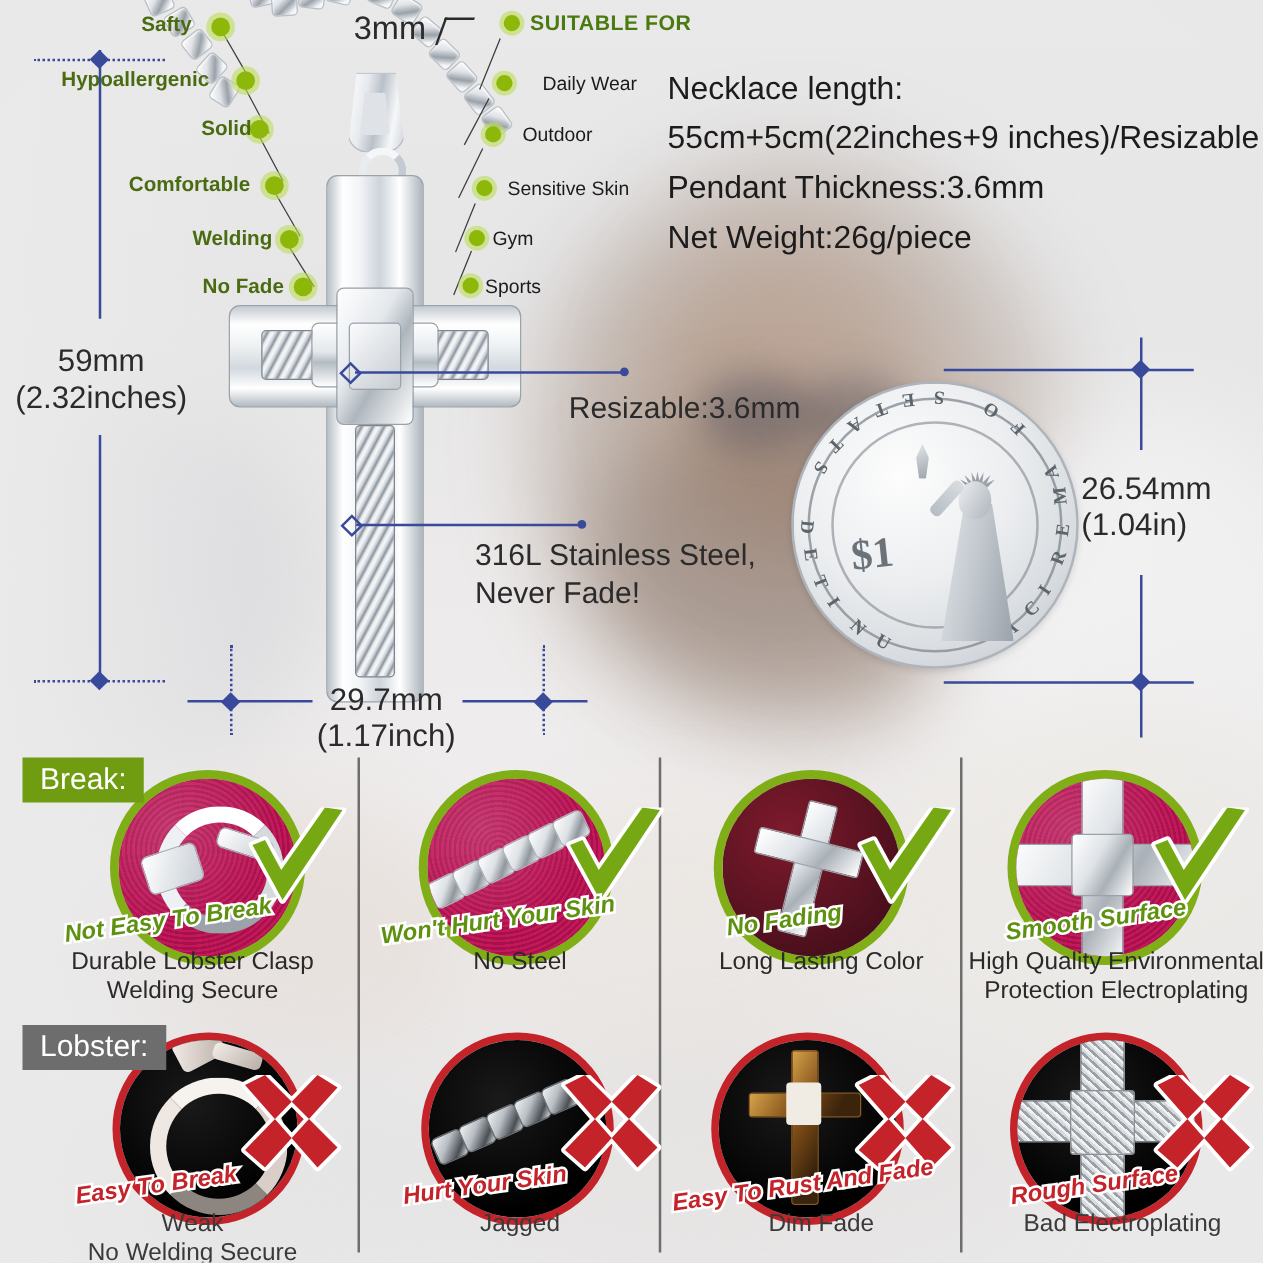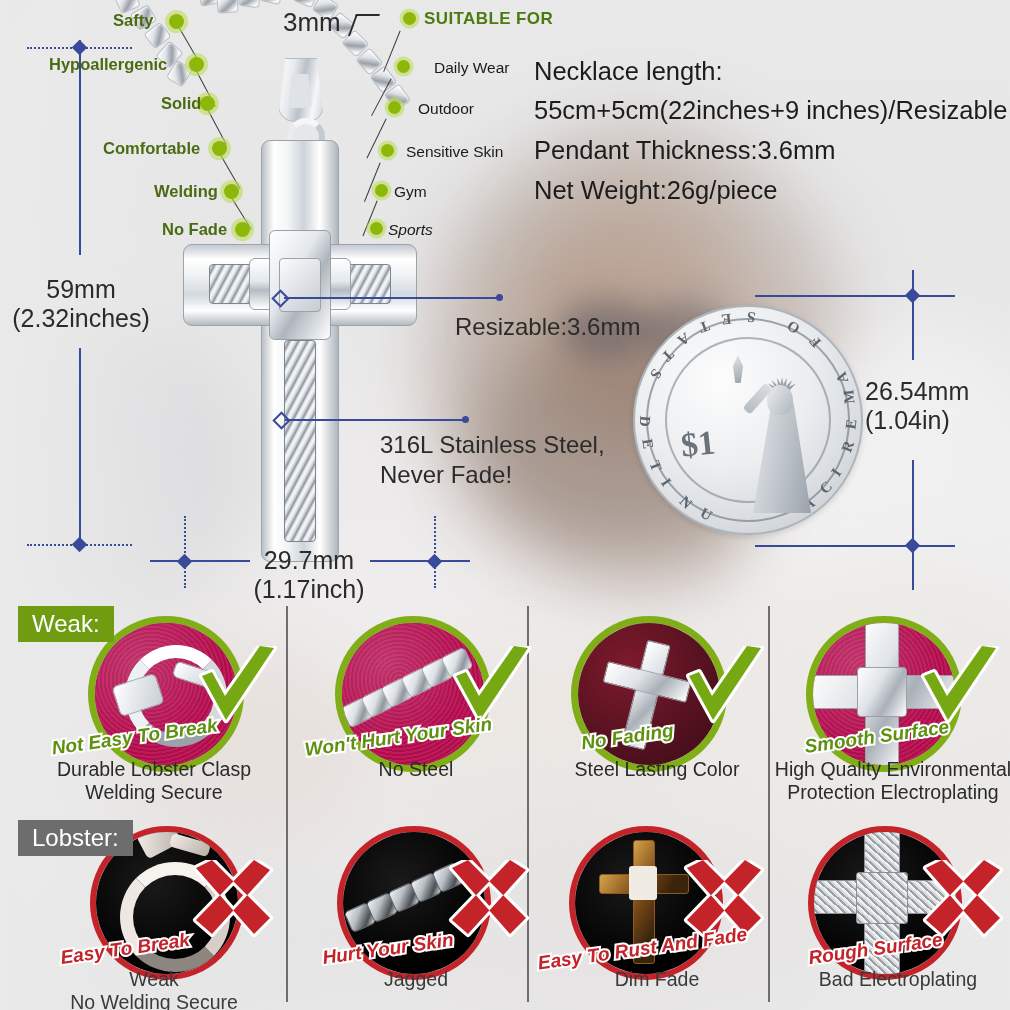--- a/index.html
+++ b/index.html
@@ -320,21 +320,21 @@
     <div class="suit-dot" style="left:388px;top:101px;"></div>
     <div class="suit-label" style="left:418px;top:100px;">Outdoor</div>
 
     <div class="suit-dot" style="left:381px;top:144px;"></div>
     <div class="suit-label" style="left:406px;top:143px;">Sensitive Skin</div>
 
     <div class="suit-dot" style="left:375px;top:184px;"></div>
     <div class="suit-label" style="left:394px;top:183px;">Gym</div>
 
     <div class="suit-dot" style="left:370px;top:222px;"></div>
-    <div class="suit-label" style="left:388px;top:221px;font-style:italic;">Sports</div>
+    <div class="suit-label" style="left:388px;top:221px;">Sports</div>
   </div>
 
   <div class="dim-label" style="left:283px;top:8px;width:90px;text-align:left;font-size:26px;">3mm</div>
   <div class="abs" style="left:352px;top:14px;width:22px;height:20px;border-top:2px solid #2b2b2b;border-left:2px solid #2b2b2b;transform:skewX(-20deg);"></div>
 
   <div>
     <div class="spec-line" style="left:534px;top:57px;">Necklace length:</div>
     <div class="spec-line" style="left:534px;top:96px;">55cm+5cm(22inches+9 inches)/Resizable</div>
     <div class="spec-line" style="left:534px;top:136px;">Pendant Thickness:3.6mm</div>
     <div class="spec-line" style="left:534px;top:176px;">Net Weight:26g/piece</div>
@@ -386,21 +386,21 @@
     <div class="diamond" style="left:907px;top:540px;"></div>
     <div class="dim-label" style="left:865px;top:377px;width:150px;text-align:left;">26.54mm
 (1.04in)</div>
   </div>
 
   <div class="cmp">
     <div class="cmp-div" style="left:286px;"></div>
     <div class="cmp-div" style="left:527px;"></div>
     <div class="cmp-div" style="left:768px;"></div>
 
-    <div class="badge badge-ours" style="left:18px;top:8px;">Weak:</div>
+    <div class="badge badge-ours" style="left:18px;top:8px;">Break:</div>
 
     <div class="cell" style="left:28px;top:10px;">
       <div class="circ circ-ours" style="left:60px;top:8px;">
         <div class="circ-inner red-felt"></div>
         <div class="clasp-ring" style="left:30px;top:22px;width:76px;height:76px;"></div>
         <div class="abs" style="left:20px;top:56px;width:44px;height:30px;background:linear-gradient(120deg,#fff,#c7ced4);border-radius:6px;transform:rotate(-18deg);border:1px solid #a9b0b7;"></div>
         <div class="abs" style="left:78px;top:44px;width:44px;height:15px;background:linear-gradient(120deg,#fff,#c7ced4);border-radius:6px;transform:rotate(18deg);border:1px solid #a9b0b7;"></div>
       </div>
       <div class="mark check" style="left:168px;top:38px;width:84px;height:86px;">
         <svg viewBox="0 0 84 86" width="84" height="86">
@@ -436,21 +436,21 @@
         <div class="circ-inner" style="background:radial-gradient(circle at 35% 30%,#7d1a2c,#4a0f1c 75%);"></div>
         <div class="mini-cross-v silver" style="left:56px;top:18px;width:22px;height:106px;transform:rotate(14deg);"></div>
         <div class="mini-cross-h silver" style="left:26px;top:48px;width:84px;height:20px;transform:rotate(14deg);"></div>
       </div>
       <div class="mark check" style="left:152px;top:38px;width:84px;height:86px;">
         <svg viewBox="0 0 84 86" width="84" height="86">
             <path d="M6 30 L30 74 L78 2 L64 0 L29 50 L16 26 Z"></path>
           </svg>
       </div>
       <div class="tag tag-green" style="left:50px;top:118px;"><span>No Fading</span></div>
-      <div class="cap" style="left:0px;top:150px;">Steel Lasting Color</div>
+      <div class="cap" style="left:0px;top:150px;">Long Lasting Color</div>
     </div>
 
     <div class="cell" style="left:772px;top:10px;">
       <div class="circ circ-ours" style="left:34px;top:8px;">
         <div class="circ-inner red-felt"></div>
         <div class="mini-cross-v silver" style="left:52px;top:-10px;width:32px;height:160px;"></div>
         <div class="mini-cross-h silver" style="left:-10px;top:52px;width:160px;height:32px;"></div>
         <div class="abs silver" style="left:44px;top:44px;width:48px;height:48px;border-radius:4px;"></div>
       </div>
       <div class="mark check" style="left:146px;top:38px;width:84px;height:86px;">

